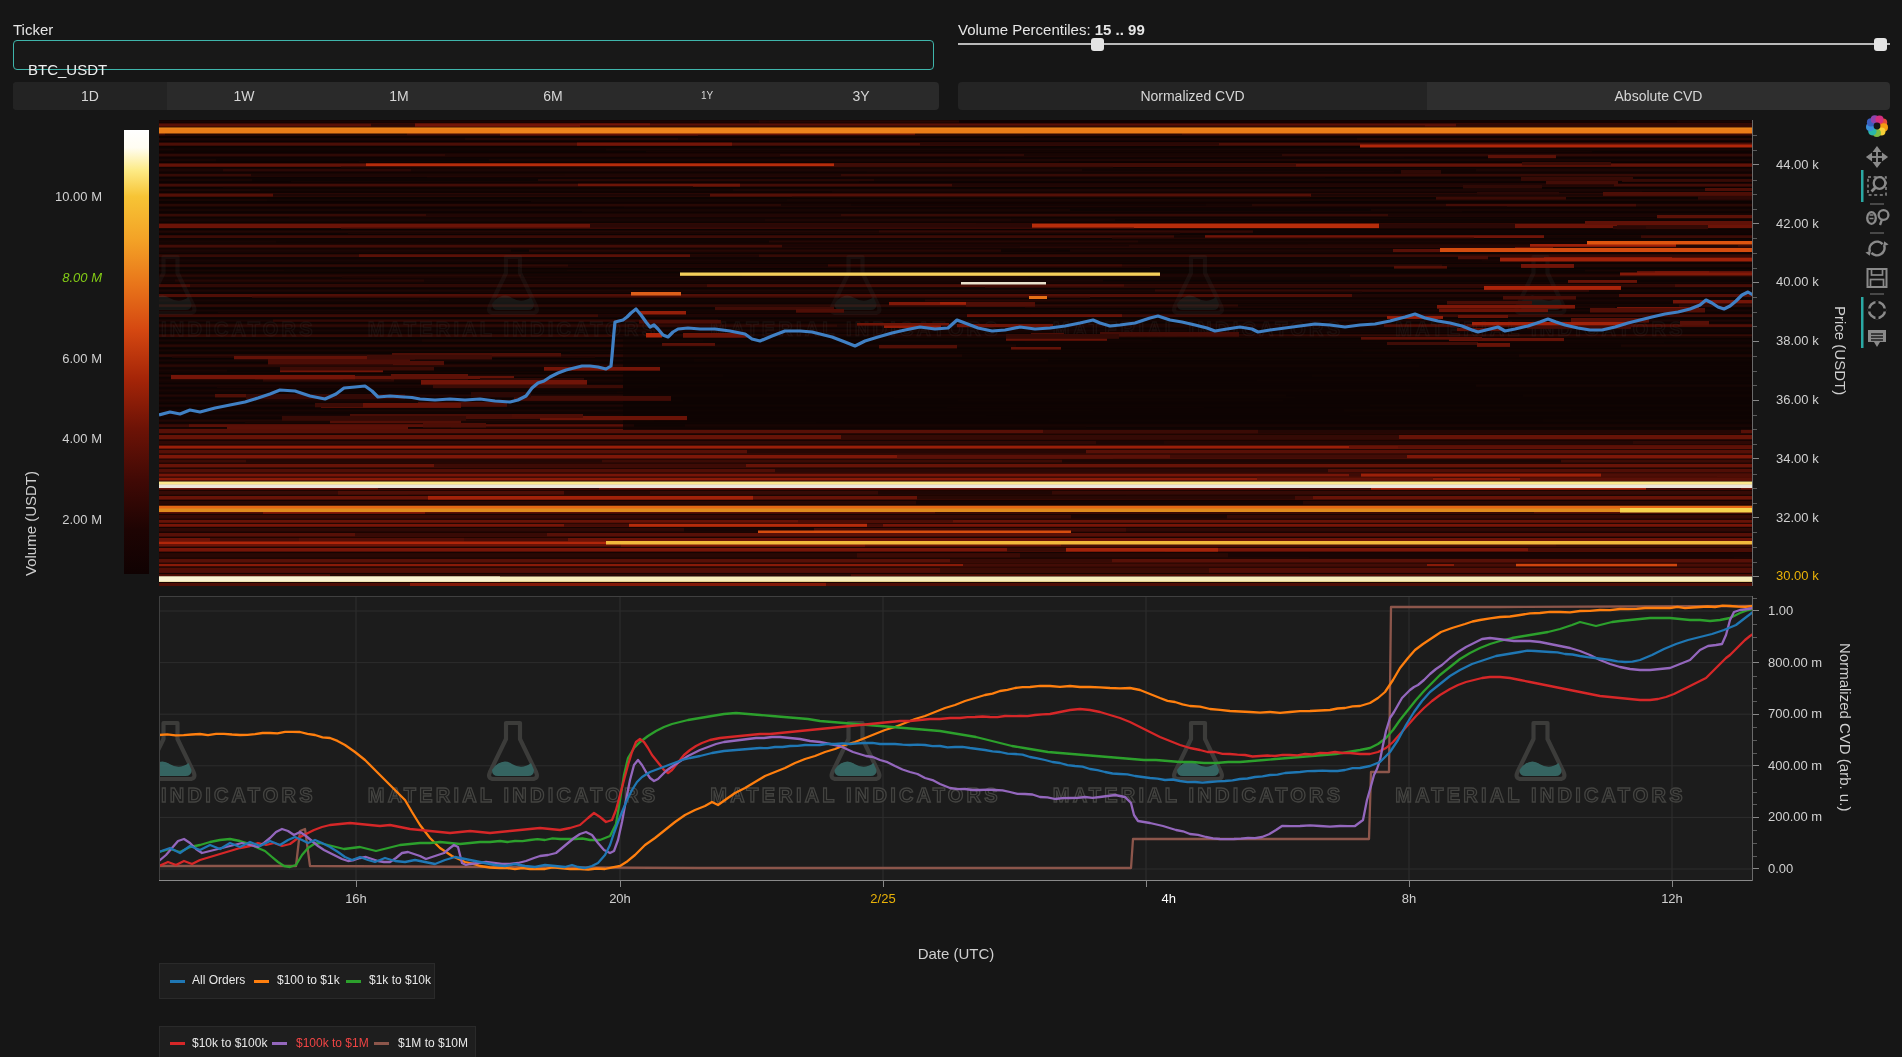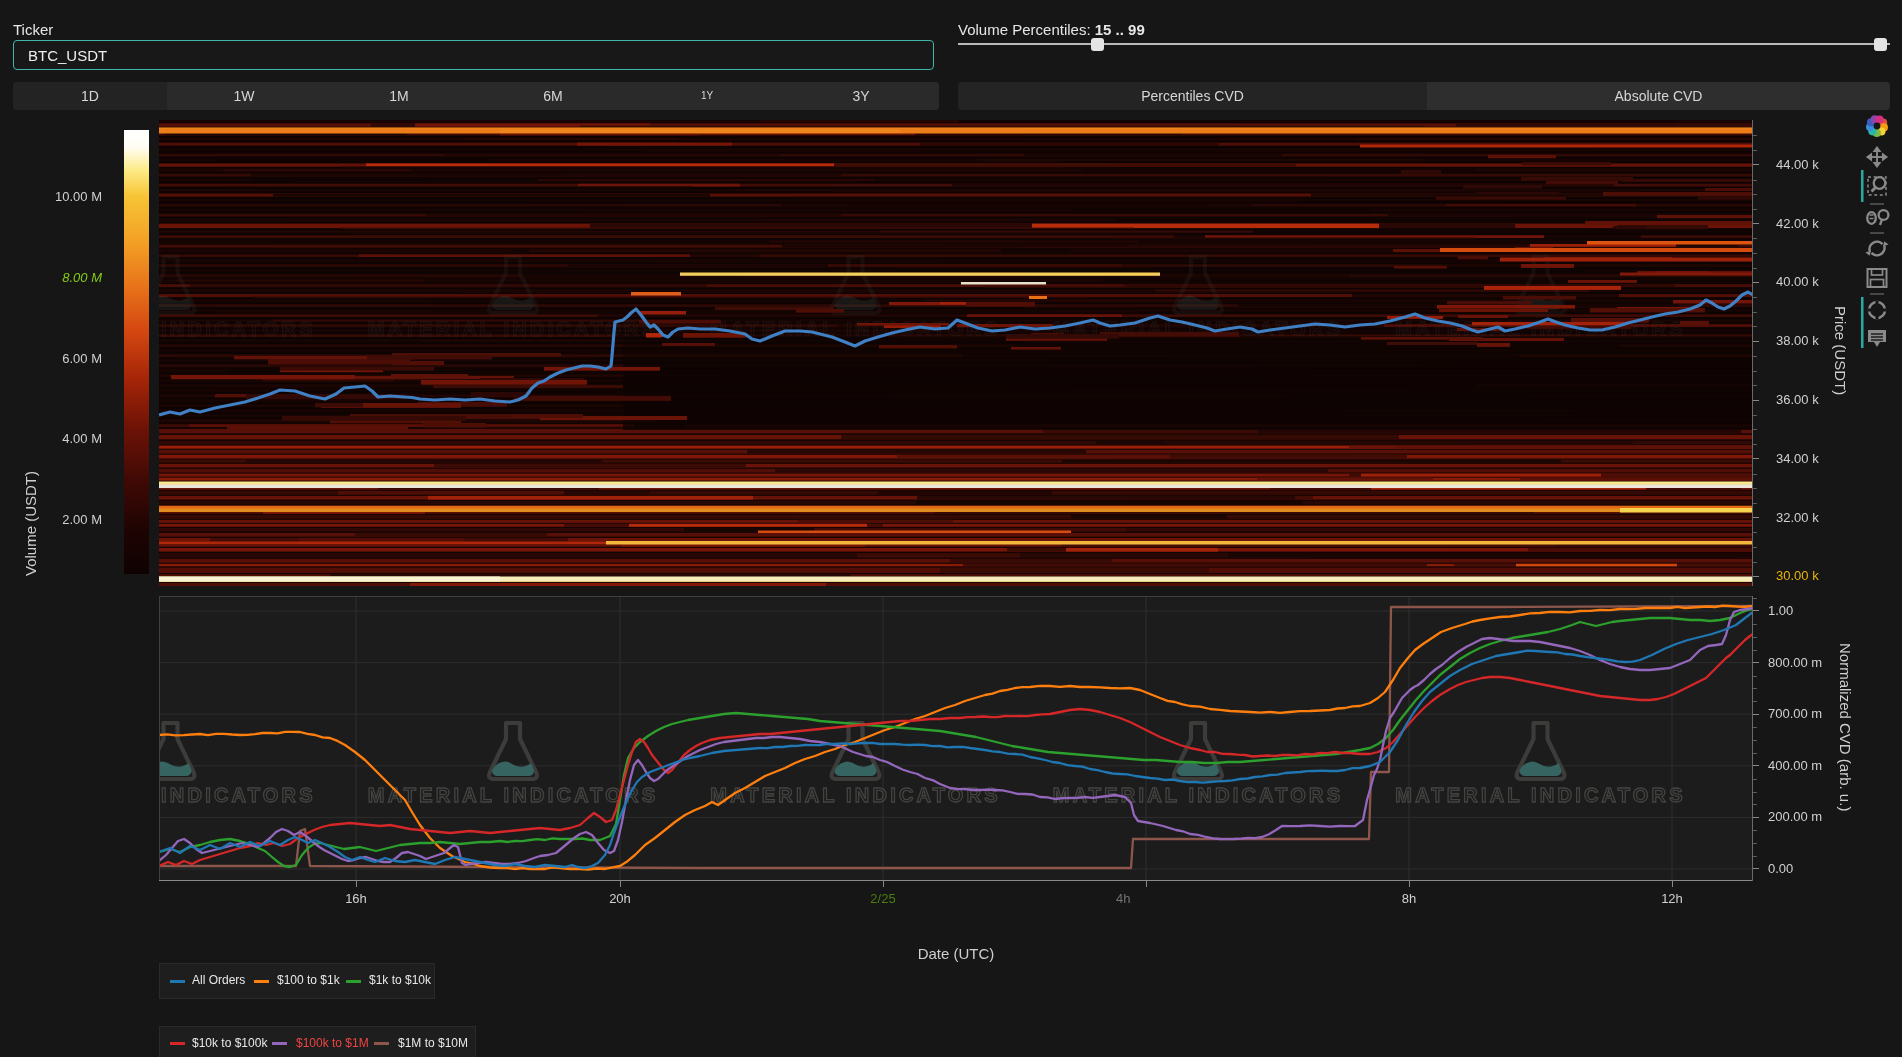--- a/index.html
+++ b/index.html
@@ -1,34 +1,34 @@
 <!DOCTYPE html>
 <html><head><meta charset="utf-8"><style>
 *{margin:0;padding:0;box-sizing:border-box}
 html,body{width:1902px;height:1057px;background:#161616;overflow:hidden}
 body{font-family:"Liberation Sans",sans-serif;position:relative}
 </style></head>
 <body>
 <div style="position:absolute;left:13px;top:21px;font-size:15px;color:#e6e6e6">Ticker</div>
 <div style="position:absolute;left:13px;top:40px;width:921px;height:30px;border:1px solid #3fb5ab;border-radius:4px;background:#181818">
-    <span style="display:block;margin:6px 0 0 14px;font-size:15px;color:#efefef">BTC_USDT</span>
+    <span style="display:block;margin:20px 0 0 14px;font-size:15px;color:#efefef">BTC_USDT</span>
   </div>
 <div style="position:absolute;left:13px;top:82px;width:926px;height:28px;background:#2a2a2a;border-radius:4px"></div>
 <div style="position:absolute;left:13px;top:82px;width:154px;height:28px;background:#232323;border-radius:4px 0 0 4px"></div>
 <div style="position:absolute;left:13px;top:82px;width:154px;height:28px;color:#d6d6d6;font-size:14px;text-align:center;line-height:28px">1D</div>
 <div style="position:absolute;left:167px;top:82px;width:154px;height:28px;color:#d6d6d6;font-size:14px;text-align:center;line-height:28px">1W</div>
 <div style="position:absolute;left:322px;top:82px;width:154px;height:28px;color:#d6d6d6;font-size:14px;text-align:center;line-height:28px">1M</div>
 <div style="position:absolute;left:476px;top:82px;width:154px;height:28px;color:#d6d6d6;font-size:14px;text-align:center;line-height:28px">6M</div>
 <div style="position:absolute;left:630px;top:82px;width:154px;height:28px;color:#d6d6d6;font-size:10px;text-align:center;line-height:28px">1Y</div>
 <div style="position:absolute;left:784px;top:82px;width:154px;height:28px;color:#d6d6d6;font-size:14px;text-align:center;line-height:28px">3Y</div>
 <div style="position:absolute;left:958px;top:21px;font-size:15px;color:#e6e6e6">Volume Percentiles: <b>15 .. 99</b></div>
 <div style="position:absolute;left:958px;top:43px;width:932px;height:2px;background:#b9b9b9"></div>
 <div style="position:absolute;left:1091px;top:38px;width:13px;height:13px;background:#e4e4e4;border-radius:3px"></div>
 <div style="position:absolute;left:1874px;top:38px;width:13px;height:13px;background:#e4e4e4;border-radius:3px"></div>
-<div style="position:absolute;left:958px;top:82px;width:469px;height:28px;background:#242424;color:#d6d6d6;font-size:14px;text-align:center;line-height:28px;border-radius:4px 0 0 4px">Percentiles CVD</div>
+<div style="position:absolute;left:958px;top:82px;width:469px;height:28px;background:#242424;color:#d6d6d6;font-size:14px;text-align:center;line-height:28px;border-radius:4px 0 0 4px">Normalized CVD</div>
 <div style="position:absolute;left:1427px;top:82px;width:463px;height:28px;background:#2e2e2e;color:#d6d6d6;font-size:14px;text-align:center;line-height:28px;border-radius:0 4px 4px 0">Absolute CVD</div>
 <svg style="position:absolute;left:159px;top:120px" width="1594" height="466" viewBox="0 0 1594 466">
     <rect x="0" y="0" width="1594" height="466" fill="#0e0503"></rect>
     <rect x="0" y="0.0" width="1594" height="3.0" fill="#100403"></rect>
     <rect x="0" y="0.4" width="1594" height="2.2" fill="#1a0604"></rect>
     <rect x="607" y="0.4" width="628" height="2.2" fill="#100403"></rect>
     <rect x="1080" y="0.4" width="438" height="2.2" fill="#130403"></rect>
     <rect x="600" y="0.4" width="200" height="2.2" fill="#270704"></rect>
     <rect x="0" y="3.0" width="1594" height="4.0" fill="#110403"></rect>
     <rect x="0" y="3.4" width="1594" height="3.3" fill="#5b1007"></rect>
@@ -689,23 +689,23 @@
 <div style="position:absolute;left:1753px;top:792px;width:3.5px;height:1px;background:#5a5a5a"></div>
 <div style="position:absolute;left:1753px;top:804px;width:3.5px;height:1px;background:#5a5a5a"></div>
 <div style="position:absolute;left:1753px;top:830px;width:3.5px;height:1px;background:#5a5a5a"></div>
 <div style="position:absolute;left:1753px;top:843px;width:3.5px;height:1px;background:#5a5a5a"></div>
 <div style="position:absolute;left:1753px;top:856px;width:3.5px;height:1px;background:#5a5a5a"></div>
 <div style="position:absolute;left:1854px;top:643px;transform:rotate(90deg);transform-origin:0 0;font-size:15px;color:#cfcfcf;white-space:nowrap;">Normalized CVD (arb. u.)</div>
 <div style="position:absolute;left:326px;top:891px;width:60px;text-align:center;font-size:13px;color:#d0d0d0;">16h</div>
 <div style="position:absolute;left:356px;top:881px;width:1.4px;height:6px;background:#888"></div>
 <div style="position:absolute;left:590px;top:891px;width:60px;text-align:center;font-size:13px;color:#d0d0d0;">20h</div>
 <div style="position:absolute;left:620px;top:881px;width:1.4px;height:6px;background:#888"></div>
-<div style="position:absolute;left:853px;top:891px;width:60px;text-align:center;font-size:13px;color:#4d7c0f;">2/25</div>
+<div style="position:absolute;left:853px;top:891px;width:60px;text-align:center;font-size:13px;color:#eab308;">2/25</div>
 <div style="position:absolute;left:883px;top:881px;width:1.4px;height:6px;background:#888"></div>
-<div style="position:absolute;left:1116px;top:891px;width:60px;text-align:left;font-size:13px;color:#737373;">4h</div>
+<div style="position:absolute;left:1116px;top:891px;width:60px;text-align:right;font-size:13px;color:#ffffff;">4h</div>
 <div style="position:absolute;left:1146px;top:881px;width:1.4px;height:6px;background:#888"></div>
 <div style="position:absolute;left:1379px;top:891px;width:60px;text-align:center;font-size:13px;color:#d0d0d0;">8h</div>
 <div style="position:absolute;left:1409px;top:881px;width:1.4px;height:6px;background:#888"></div>
 <div style="position:absolute;left:1642px;top:891px;width:60px;text-align:center;font-size:13px;color:#d0d0d0;">12h</div>
 <div style="position:absolute;left:1672px;top:881px;width:1.4px;height:6px;background:#888"></div>
 <div style="position:absolute;left:856px;top:921px;width:200px;text-align:center;font-size:15px;color:#cfcfcf;margin-top:24px;">Date (UTC)</div>
 <div style="position:absolute;left:159px;top:963px;width:276px;height:36px;background:#1e1e1e;border:1px solid #2a2a2a"></div>
 <div style="position:absolute;left:170px;top:980px;width:15px;height:3px;background:#1f77b4"></div>
 <div style="position:absolute;left:192px;top:973px;font-size:12px;color:#e8e8e8">All Orders</div>
 <div style="position:absolute;left:254px;top:980px;width:15px;height:3px;background:#ff7f0e"></div>

